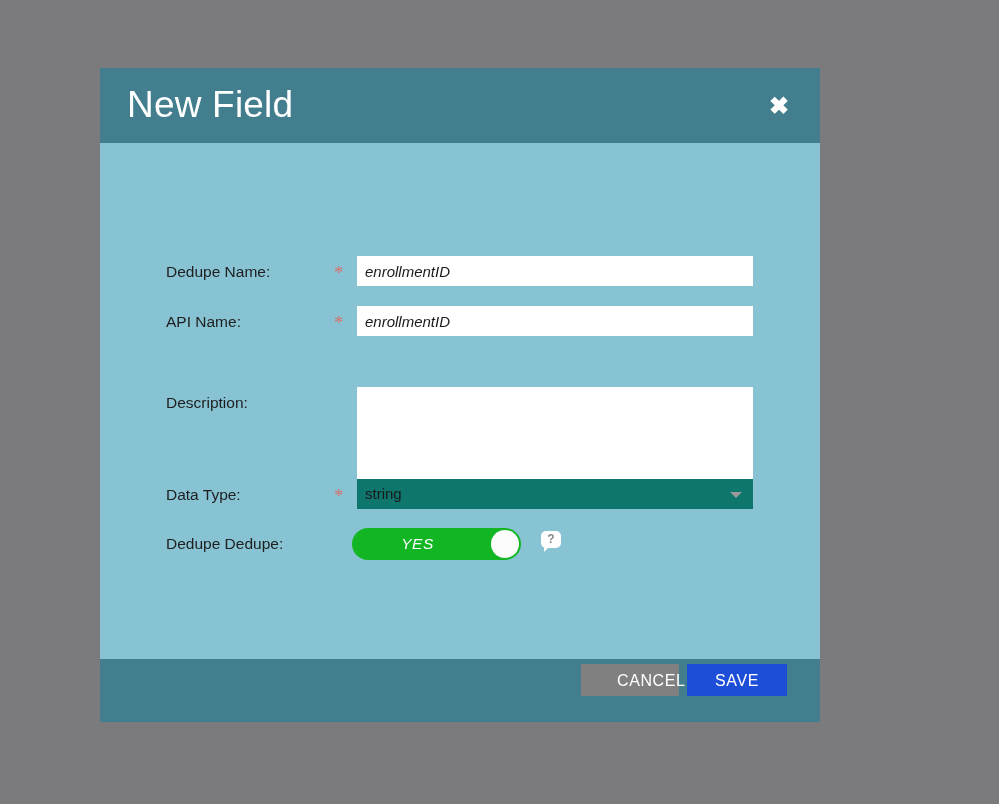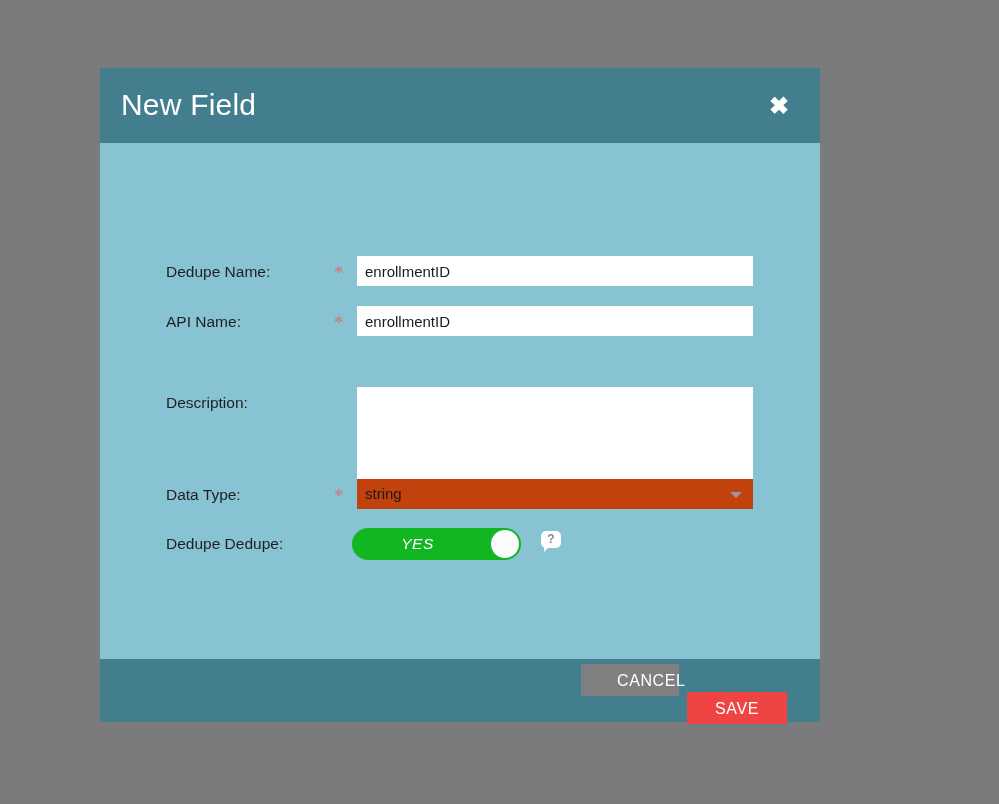--- a/index.html
+++ b/index.html
@@ -26,24 +26,24 @@
   }
 
   .modal-header {
     height: 75px;
     background: #437e8e;
     position: relative;
     flex: none;
   }
   .modal-title {
     position: absolute;
-    left: 21px;
+    left: 27px;
     top: 17px;
     color: #ffffff;
-    font-size: 30px;
+    font-size: 37px;
     font-weight: 300;
     letter-spacing: 0.2px;
     line-height: 40px;
     white-space: nowrap;
   }
   .close-button {
     position: absolute;
     right: 26px;
     top: 23px;
     width: 30px;
@@ -94,20 +94,21 @@
     width: 396px;
     height: 30px;
     background: #ffffff;
     border: none;
     outline: none;
     padding: 0 8px;
     box-sizing: border-box;
     font-size: 15px;
     color: #1a1a1a;
     font-family: "Liberation Sans", sans-serif;
+    font-style: italic;
   }
 
   .row-display { top: 113px; }
   .row-api     { top: 163px; padding-left: 31px; }
   .row-desc    { top: 213px; margin-top: 31px; }
   .row-type    { top: 336px; }
   .row-dedupe  { top: 385px; }
 
   .desc-area {
     position: absolute;
@@ -125,21 +126,21 @@
     color: #1a1a1a;
     font-family: "Liberation Sans", sans-serif;
   }
 
   .select-wrap {
     position: absolute;
     left: 257px;
     top: 0;
     width: 396px;
     height: 30px;
-    background: #c2410c;
+    background: #0f766e;
   }
   .select-value {
     position: absolute;
     left: 8px;
     top: 0;
     line-height: 30px;
     font-size: 15px;
     color: #1a1a1a;
     white-space: nowrap;
   }
@@ -242,22 +243,21 @@
   }
   .btn-cancel {
     left: 481px;
     width: 98px;
     background: #808080;
     padding-left: 36px;
   }
   .btn-save {
     left: 587px;
     width: 100px;
-    background: #ef4444;
-    margin-top: 28px;
+    background: #1d4ed8;
   }
 </style>
 </head>
 <body>
 
 <div class="modal">
 
   <div class="modal-header">
     <div class="modal-title">New Field</div>
     <div class="close-button">✖</div>

